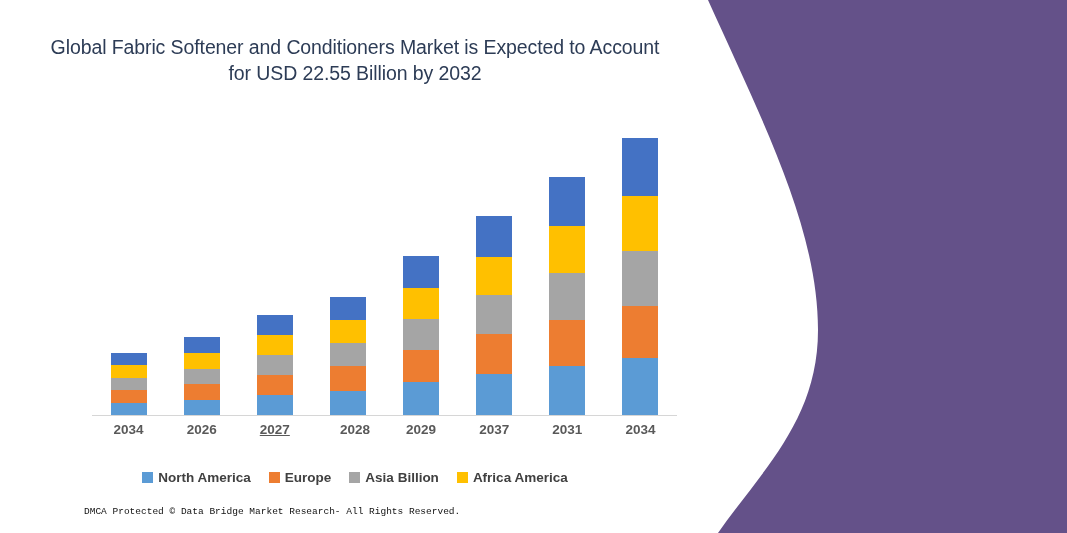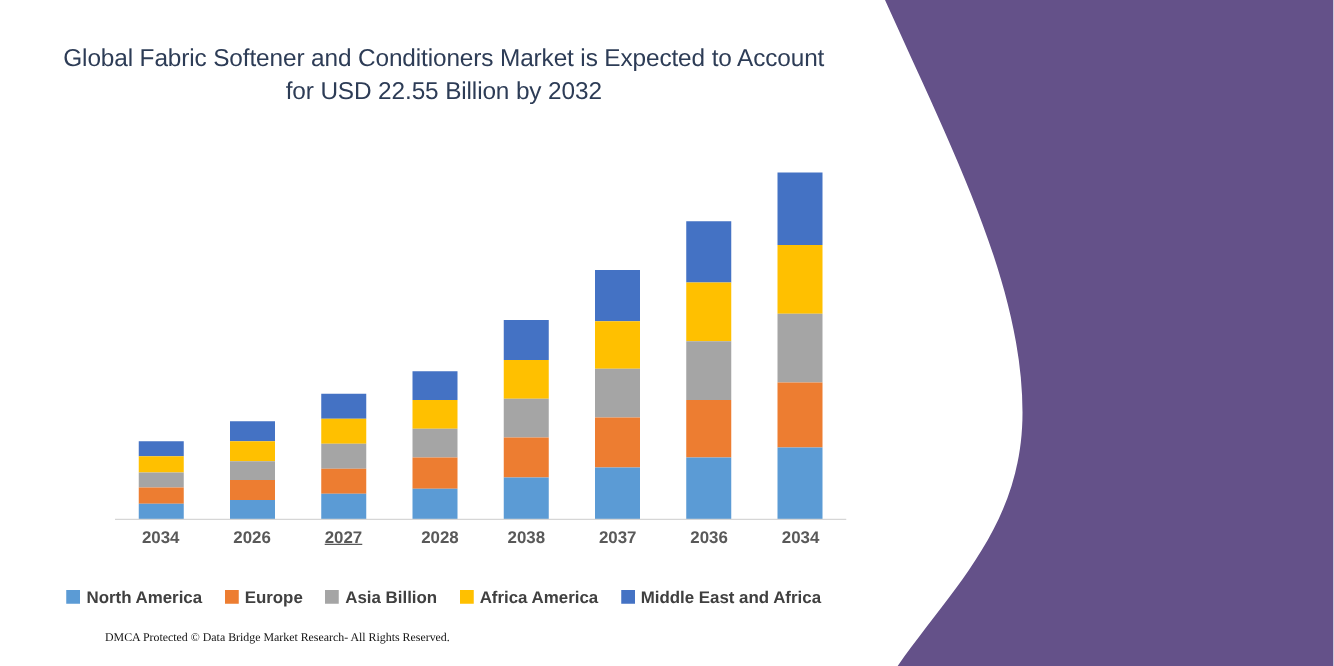--- a/index.html
+++ b/index.html
@@ -105,21 +105,21 @@
 
   #footer {
     position: absolute;
     left: 0;
     top: 506px;
     width: 710px;
     height: 16px;
   }
   .footer-text {
     position: absolute;
-    font-family: Liberation Serif, serif;
+    font-family: Liberation Mono, monospace;
     font-size: 9.5px;
     color: #111111;
     white-space: nowrap;
   }
   #footer-left  { left: 84px; }
   #footer-right { left: 402px; }
 
   
   #purple-panel {
     position: absolute;
@@ -195,47 +195,43 @@
           <div class="seg" style="background: rgb(165, 165, 165); height: 55px;"></div>
           <div class="seg" style="background: rgb(255, 192, 0); height: 55px;"></div>
           <div class="seg" style="background: rgb(68, 114, 196); height: 58px;"></div>
         </div>
       </div>
     <div id="axis-line"></div>
     <div id="x-labels">
         <div class="x-tick" style="left: 1.5625px;">2034</div>
         <div class="x-tick" style="left: 74.6875px;">2026</div>
         <div class="x-tick" style="left: 147.812px; text-decoration: underline;">2027</div>
-        <div class="x-tick" style="left: 205px; text-align: right;">2028</div>
-        <div class="x-tick" style="left: 294.062px;">2038</div>
+        <div class="x-tick" style="left: 228px;">2028</div>
+        <div class="x-tick" style="left: 294.062px;">2029</div>
         <div class="x-tick" style="left: 367.188px;">2037</div>
-        <div class="x-tick" style="left: 440.312px;">2036</div>
+        <div class="x-tick" style="left: 440.312px;">2031</div>
         <div class="x-tick" style="left: 513.438px;">2034</div>
       </div>
 
     <div id="legend">
         <div class="legend-item">
           <span class="legend-swatch" style="background: rgb(91, 155, 213);"></span>
           <span class="legend-label">North America</span>
         </div>
         <div class="legend-item">
           <span class="legend-swatch" style="background: rgb(237, 125, 49);"></span>
           <span class="legend-label">Europe</span>
         </div>
         <div class="legend-item">
           <span class="legend-swatch" style="background: rgb(165, 165, 165);"></span>
           <span class="legend-label">Asia Billion</span>
         </div>
         <div class="legend-item">
           <span class="legend-swatch" style="background: rgb(255, 192, 0);"></span>
           <span class="legend-label">Africa America</span>
-        </div>
-        <div class="legend-item">
-          <span class="legend-swatch" style="background: rgb(68, 114, 196);"></span>
-          <span class="legend-label">Middle East and Africa</span>
         </div>
       </div>
 
     <div id="footer">
       <div class="footer-text" id="footer-left">DMCA Protected © Data Bridge Market Research-  All Rights Reserved.</div>
     </div>
   </div>
 
   <div id="purple-panel">
     <svg id="purple-svg" width="377" height="533" viewBox="0 0 377 533">

